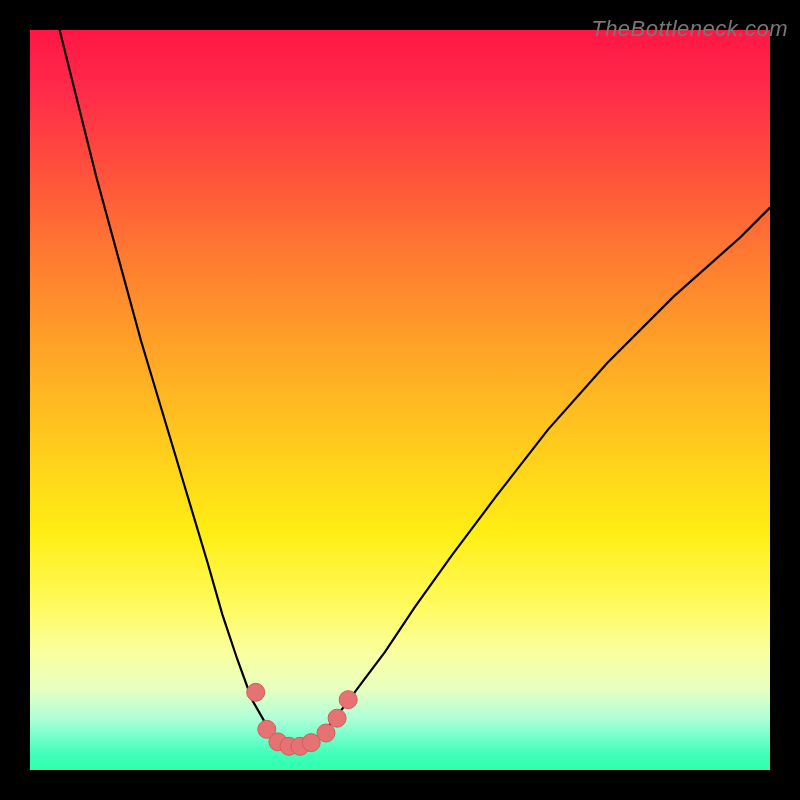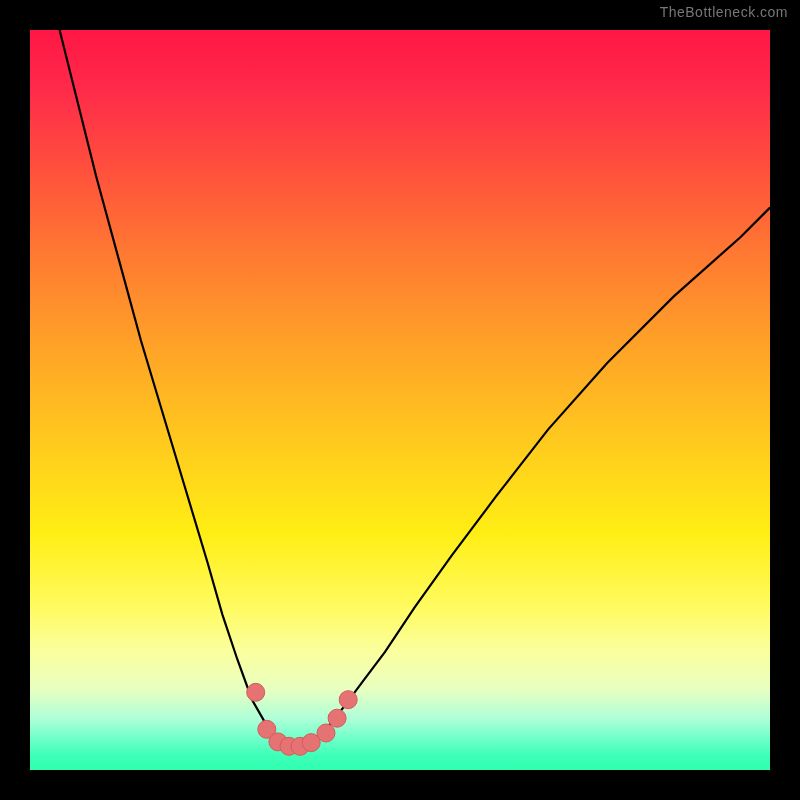--- a/index.html
+++ b/index.html
@@ -6,27 +6,28 @@
   body {
     width: 800px;
     height: 800px;
     background: #000;
     position: relative;
     font-family: Arial, sans-serif;
     overflow: hidden;
   }
   .watermark {
     position: absolute;
-    top: 4px;
+    top: 16px;
     right: 12px;
     color: #777;
-    font-size: 14px;
+    font-size: 22px;
     font-weight: 500;
     z-index: 10;
     letter-spacing: 0.5px;
+    font-style: italic;
   }
   .plot-area {
     position: absolute;
     left: 30px;
     top: 30px;
     width: 740px;
     height: 740px;
     background: linear-gradient(to bottom,
       #ff1744 0%,
       #ff2a4a 8%,

